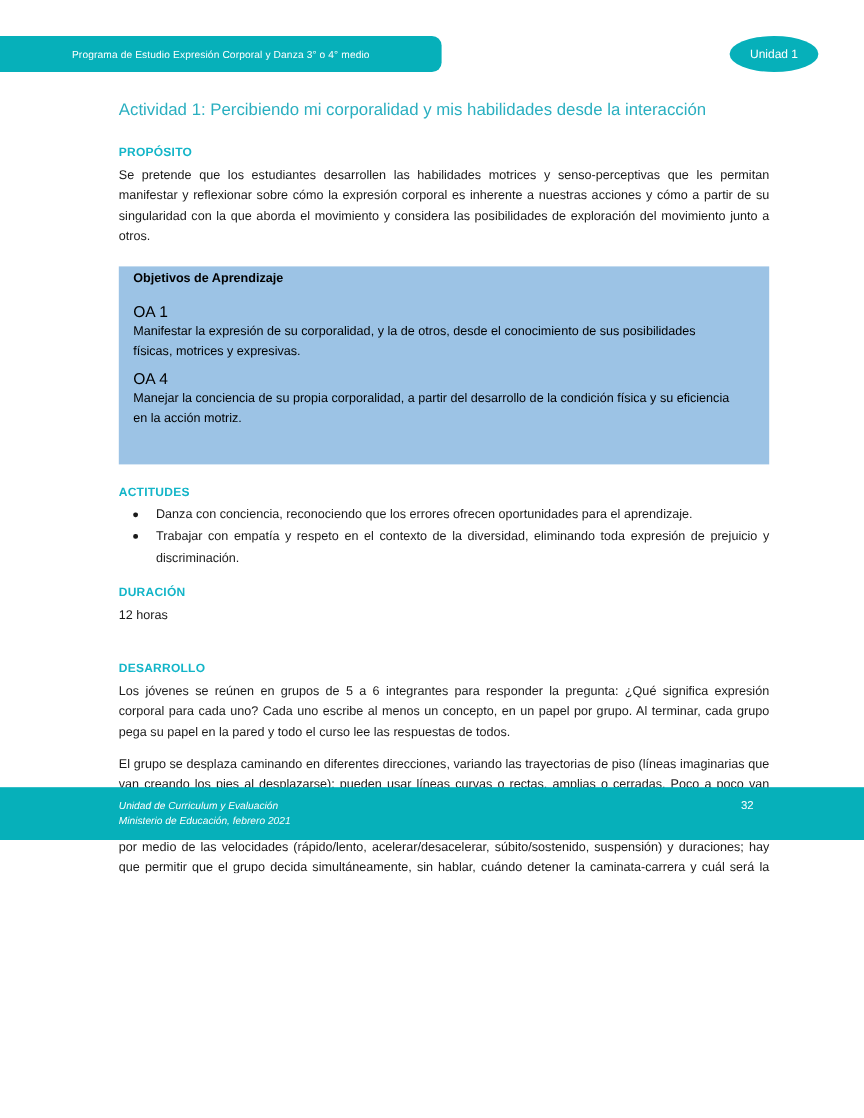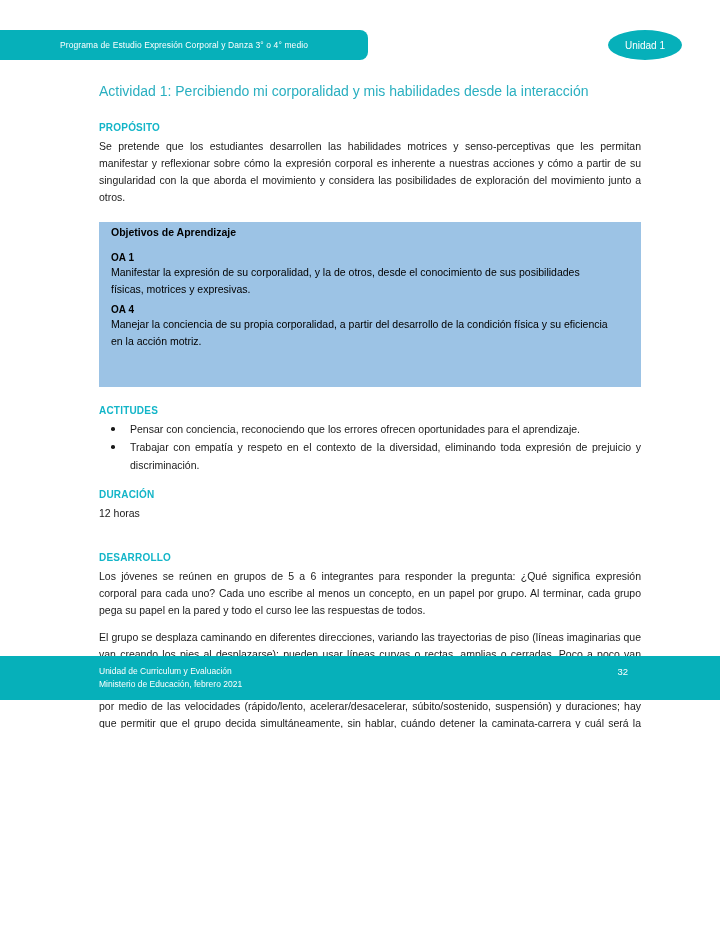--- a/index.html
+++ b/index.html
@@ -112,22 +112,22 @@
     padding: 4px 12px 12px 12px;
     margin: 16px 0 0 0;
   }
   .oa-box-title {
     font-size: 10.5px;
     font-weight: bold;
     margin: 0 0 14px 0;
     color: #000000;
   }
   .oa-code {
-    font-size: 10px;
-    font-weight: bold;
+    font-size: 13px;
+    font-weight: normal;
     margin: 0 0 1px 0;
     color: #000000;
   }
   .oa-text {
     font-size: 10.5px;
     line-height: 1.62;
     margin: 0 16px 6px 0;
     color: #000000;
     text-align: left;
   }
@@ -165,20 +165,21 @@
     height: 44px;
     background: #06B0BA;
   }
   .footer-left {
     position: absolute;
     left: 99px;
     top: 9px;
     color: #ffffff;
     font-size: 8.5px;
     line-height: 1.52;
+    font-style: italic;
   }
   .footer-page {
     position: absolute;
     right: 92px;
     top: 10px;
     color: #ffffff;
     font-size: 9.5px;
   }
 </style>
 </head>
@@ -218,21 +219,21 @@
       </div>
     </div>
 
     <div class="spacer-18"></div>
 
     <div>
       <div class="section-label">ACTITUDES</div>
       <ul class="bullet-list">
         <li class="bullet-item">
           <span class="dot"></span>
-          <span>Pensar con conciencia, reconociendo que los errores ofrecen oportunidades para el aprendizaje.</span>
+          <span>Danza con conciencia, reconociendo que los errores ofrecen oportunidades para el aprendizaje.</span>
         </li>
         <li class="bullet-item">
           <span class="dot"></span>
           <span>Trabajar con empatía y respeto en el contexto de la diversidad, eliminando toda expresión de prejuicio y discriminación.</span>
         </li>
       </ul>
     </div>
 
     <div class="spacer-14"></div>
 

